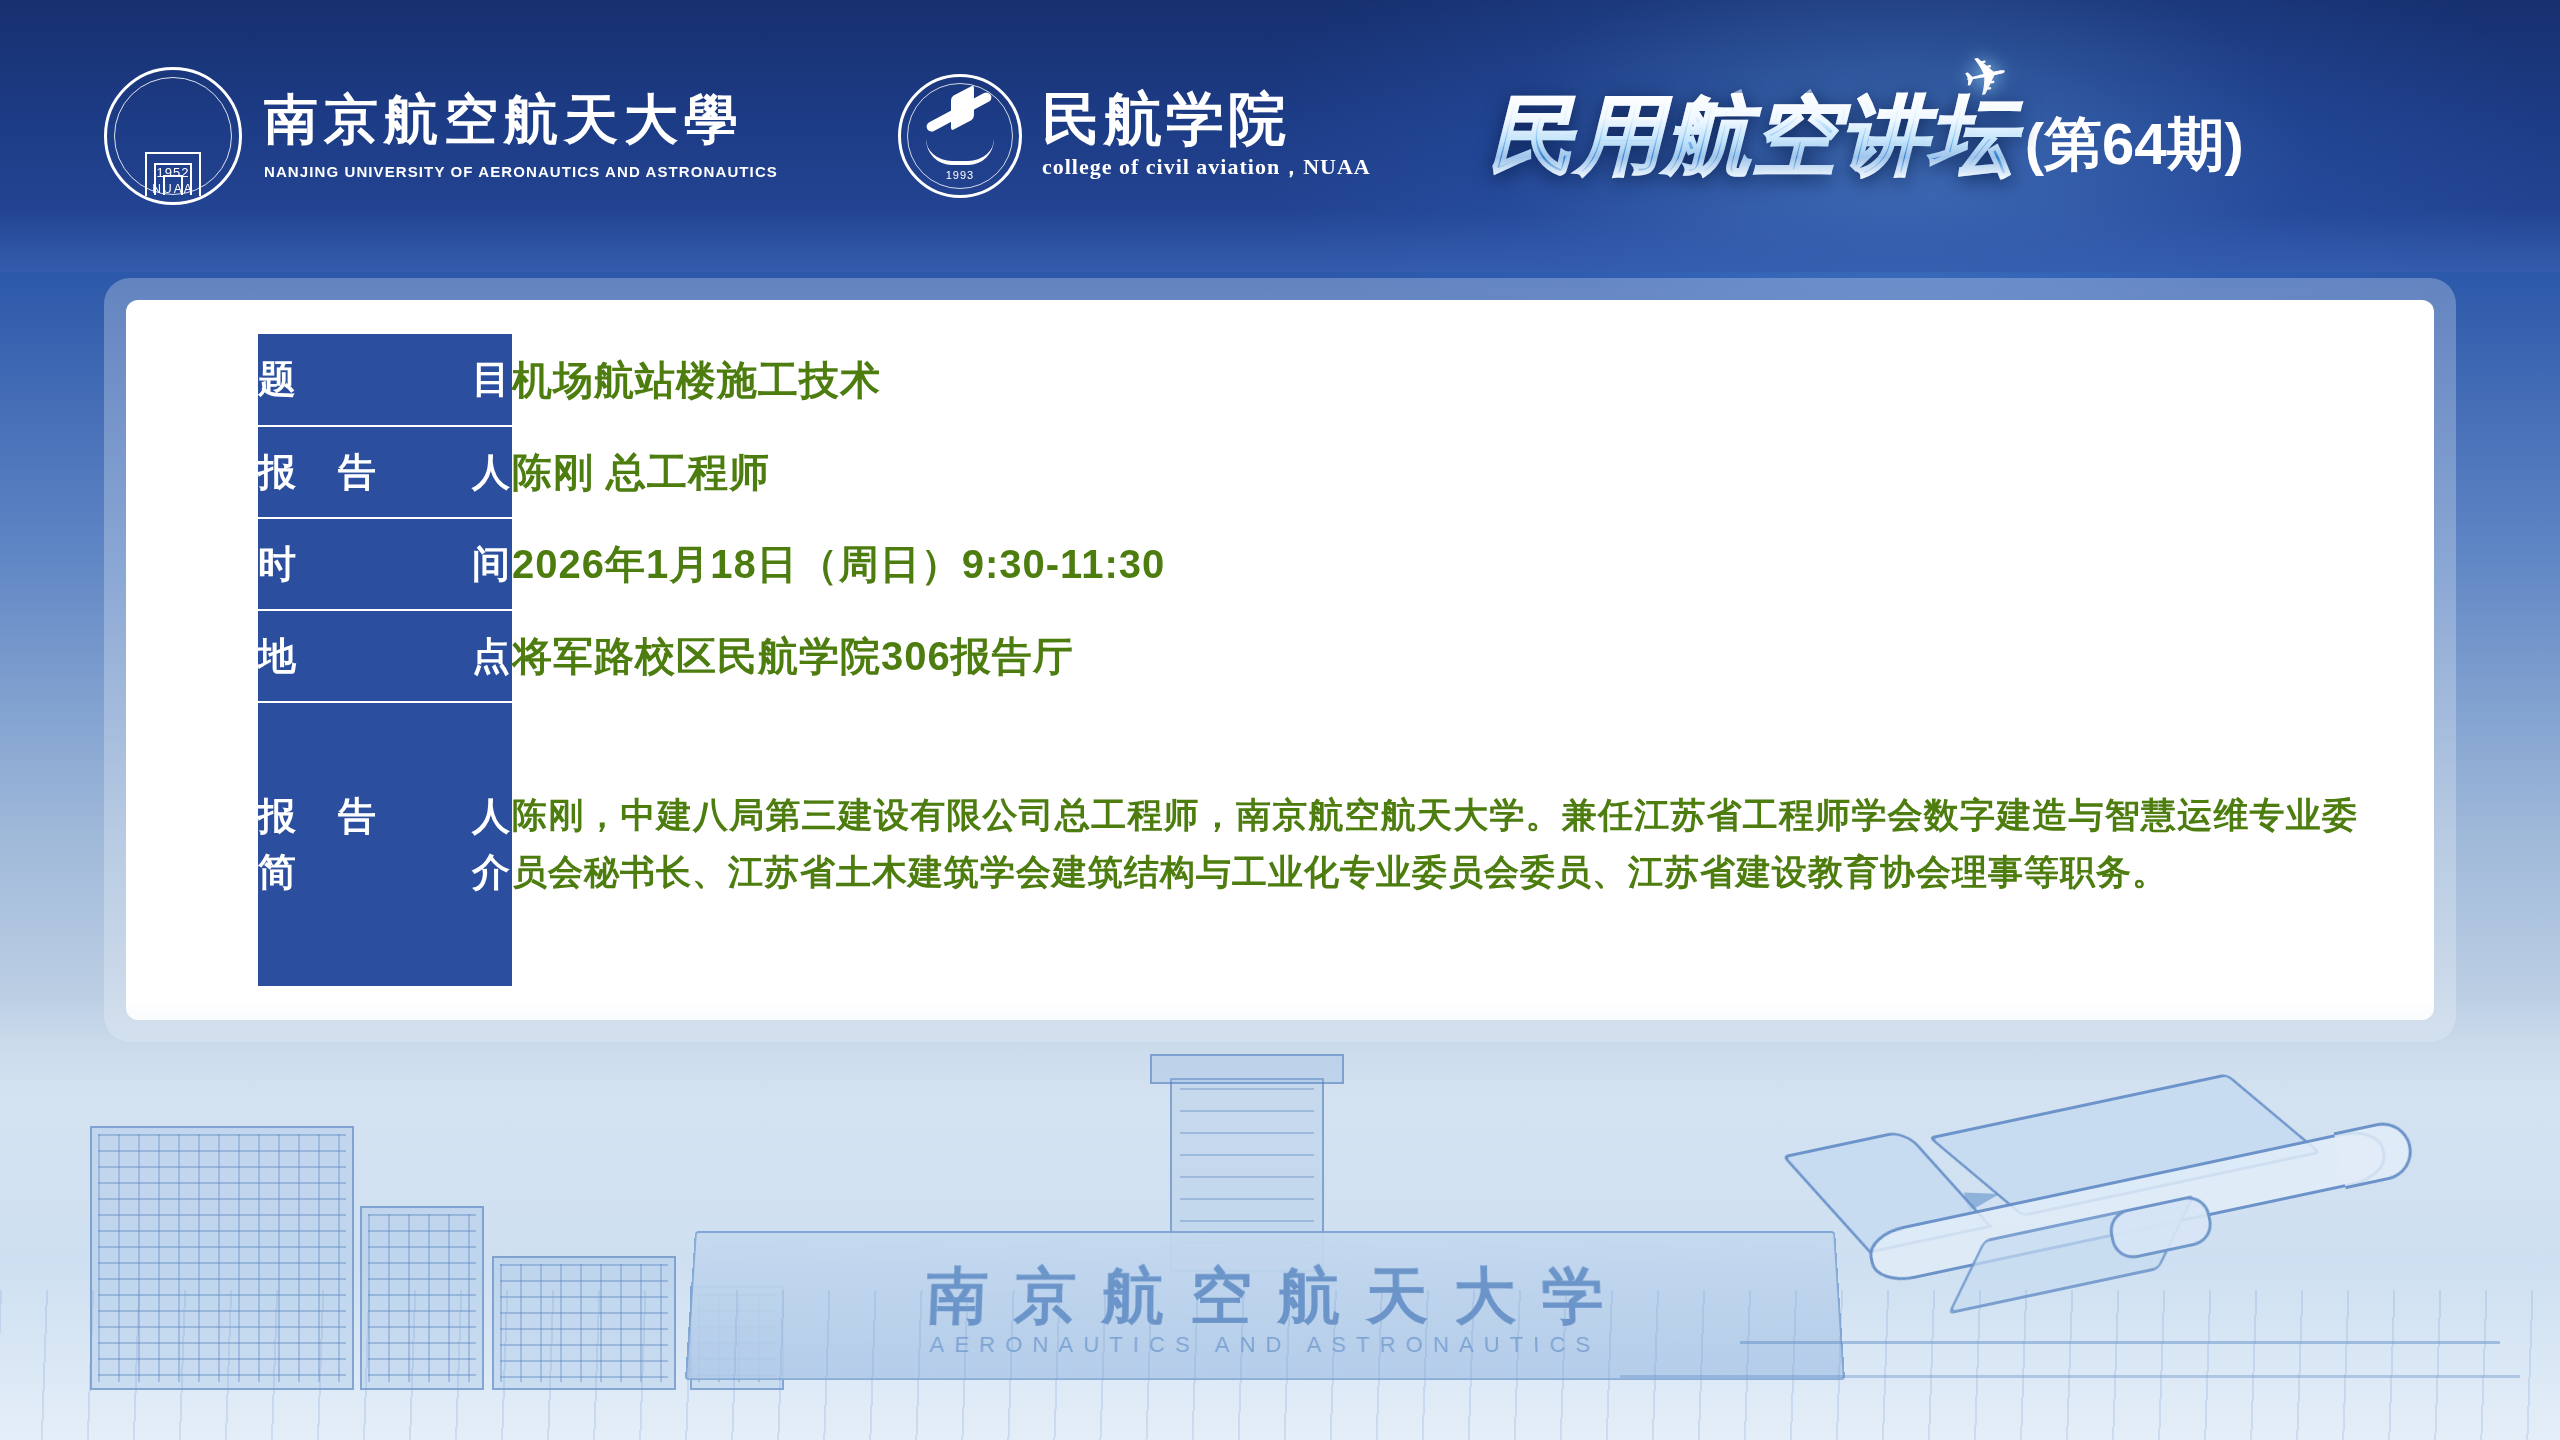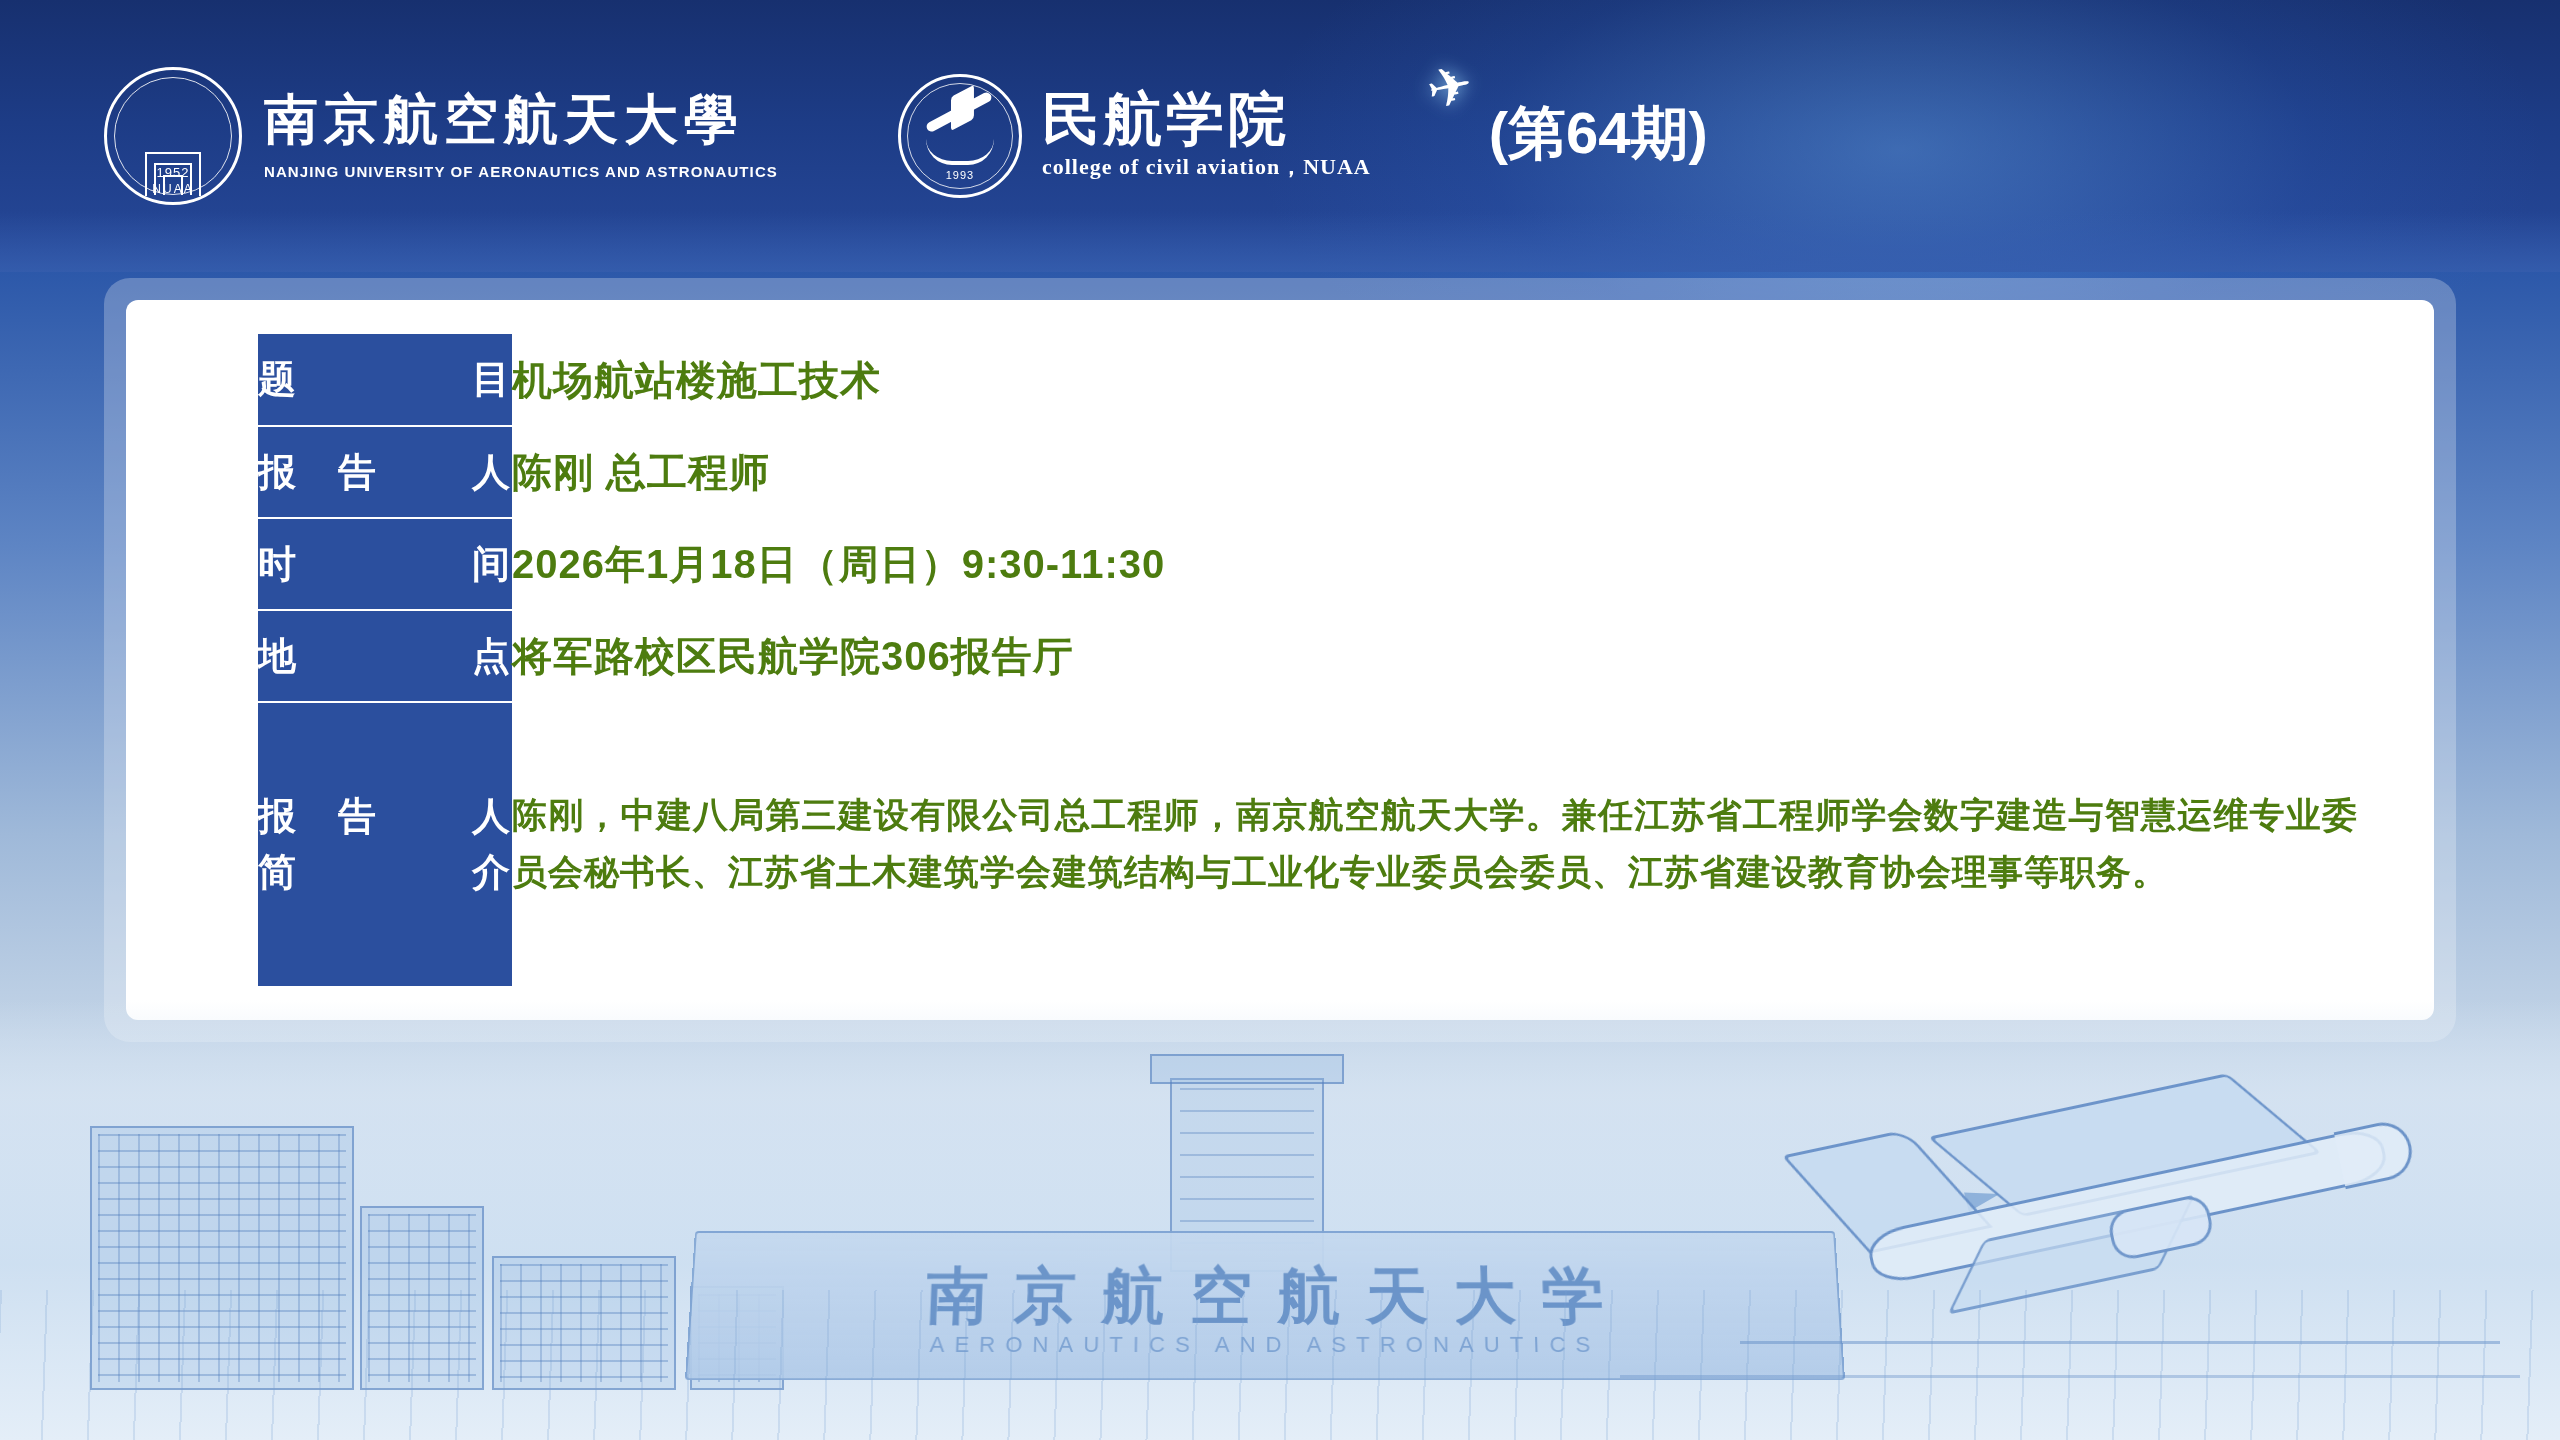--- a/index.html
+++ b/index.html
@@ -543,20 +543,21 @@
           <div class="cs-year">1993</div>
         </div>
         <div class="college-text">
           <div class="college-cn">民航学院</div>
           <div class="college-en">college of civil aviation，NUAA</div>
         </div>
       </div>
 
       <div class="forum-block">
         <div class="forum-plane">✈</div>
+        <div class="forum-title">民用航空讲坛</div>
         <div class="forum-issue">(第64期)</div>
       </div>
 
     </div>
   </div>
 
   <div class="card-wrap">
     <div class="card">
       <table class="info">
         <tbody>

